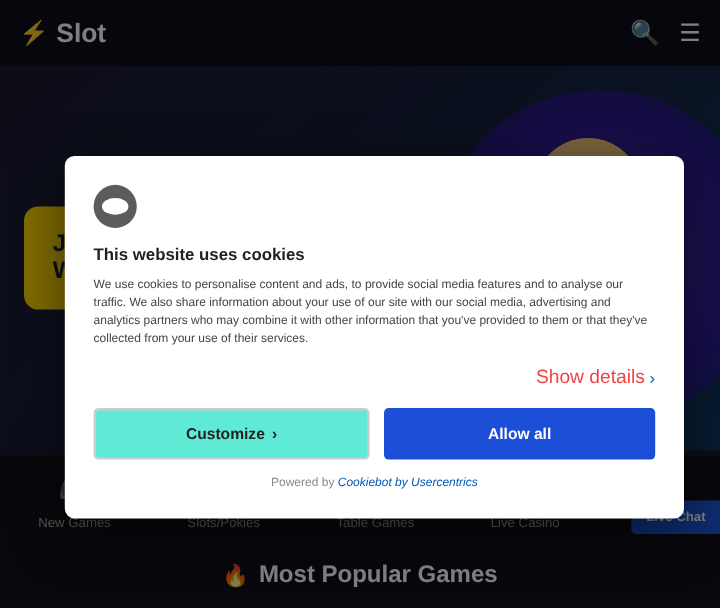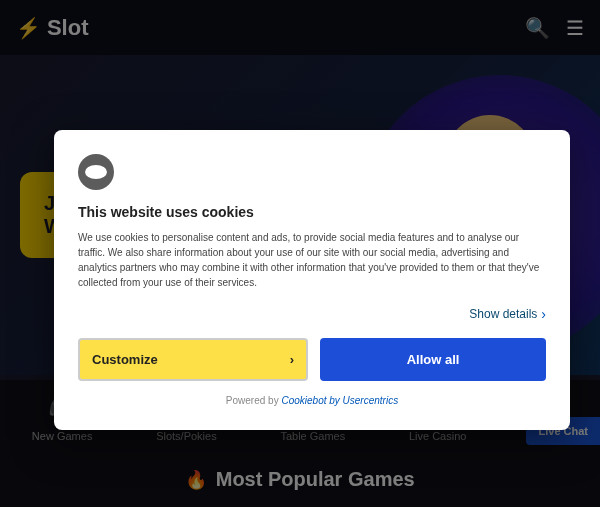--- a/index.html
+++ b/index.html
@@ -212,45 +212,45 @@
       margin-bottom: 16px;
     }
     .cookie-show-details {
       display: flex;
       align-items: center;
       justify-content: flex-end;
       gap: 4px;
       margin-bottom: 16px;
     }
     .cookie-show-details span {
-      color: #0c4a6e;
-      font-size: 12px;
+      color: #ef4444;
+      font-size: 16px;
       cursor: pointer;
     }
     .cookie-show-details .chevron {
       color: #0057b8;
       font-size: 14px;
     }
     .cookie-buttons {
       display: flex;
       gap: 12px;
     }
     .btn-customize {
       flex: 1;
       padding: 12px;
-      background: #fde047;
+      background: #5eead4;
       border: 2px solid #ccc;
       border-radius: 4px;
       font-size: 13px;
       font-weight: bold;
       color: #222;
       cursor: pointer;
       display: flex;
       align-items: center;
-      justify-content: space-between;
+      justify-content: center;
       gap: 6px;
     }
     .btn-allow {
       flex: 1;
       padding: 12px;
       background: #1d4ed8;
       border: none;
       border-radius: 4px;
       font-size: 13px;
       font-weight: bold;

